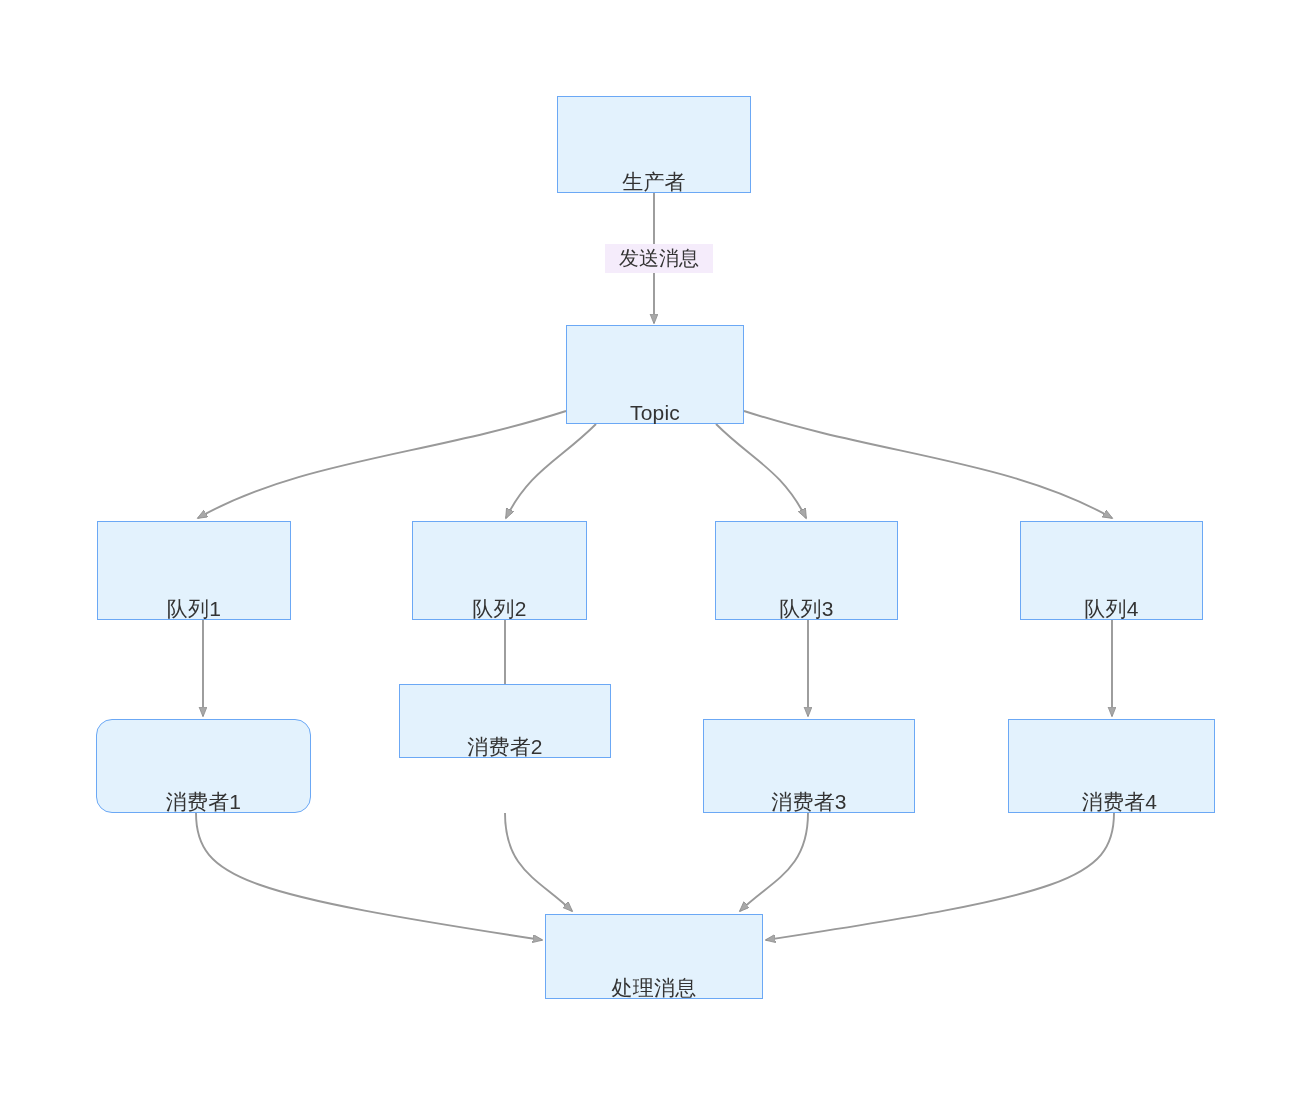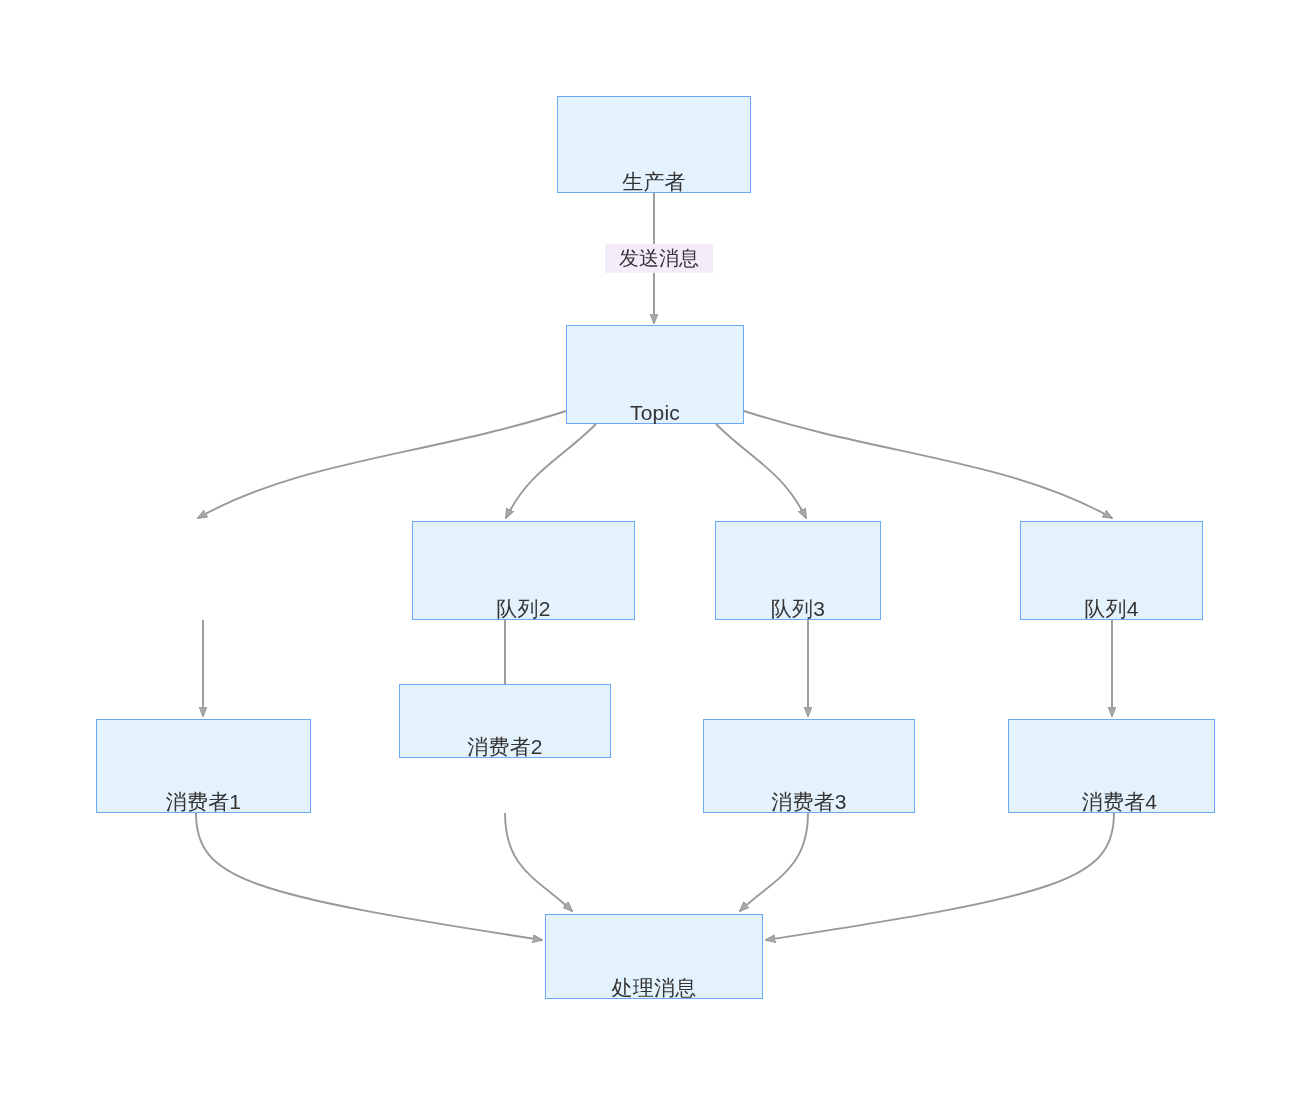--- a/index.html
+++ b/index.html
@@ -78,34 +78,37 @@
   </svg>
 
   <div class="node" style="left:557px;top:96px;width:194px;height:97px;">
     <span class="node-label">生产者</span>
   </div>
 
   <div class="node" style="left:566px;top:325px;width:178px;height:99px;">
     <span class="node-label">Topic</span>
   </div>
 
+  <div class="node" style="left:97px;top:521px;width:194px;height:99px;">
+    <span class="node-label">队列1</span>
+  </div>
 
-  <div class="node" style="left:412px;top:521px;width:223px;height:99px;">
+  <div class="node" style="left:412px;top:521px;width:175px;height:99px;">
     <span class="node-label">队列2</span>
   </div>
 
-  <div class="node" style="left:715px;top:521px;width:166px;height:99px;">
+  <div class="node" style="left:715px;top:521px;width:183px;height:99px;">
     <span class="node-label">队列3</span>
   </div>
 
   <div class="node" style="left:1020px;top:521px;width:183px;height:99px;">
     <span class="node-label">队列4</span>
   </div>
 
-  <div class="node" style="left:96px;top:719px;width:215px;height:94px;">
+  <div class="node" style="left:96px;top:719px;width:215px;height:94px;border-radius:16px;">
     <span class="node-label">消费者1</span>
   </div>
 
   <div class="node" style="left:399px;top:684px;width:212px;height:74px;">
     <span class="node-label">消费者2</span>
   </div>
 
   <div class="node" style="left:703px;top:719px;width:212px;height:94px;">
     <span class="node-label">消费者3</span>
   </div>

